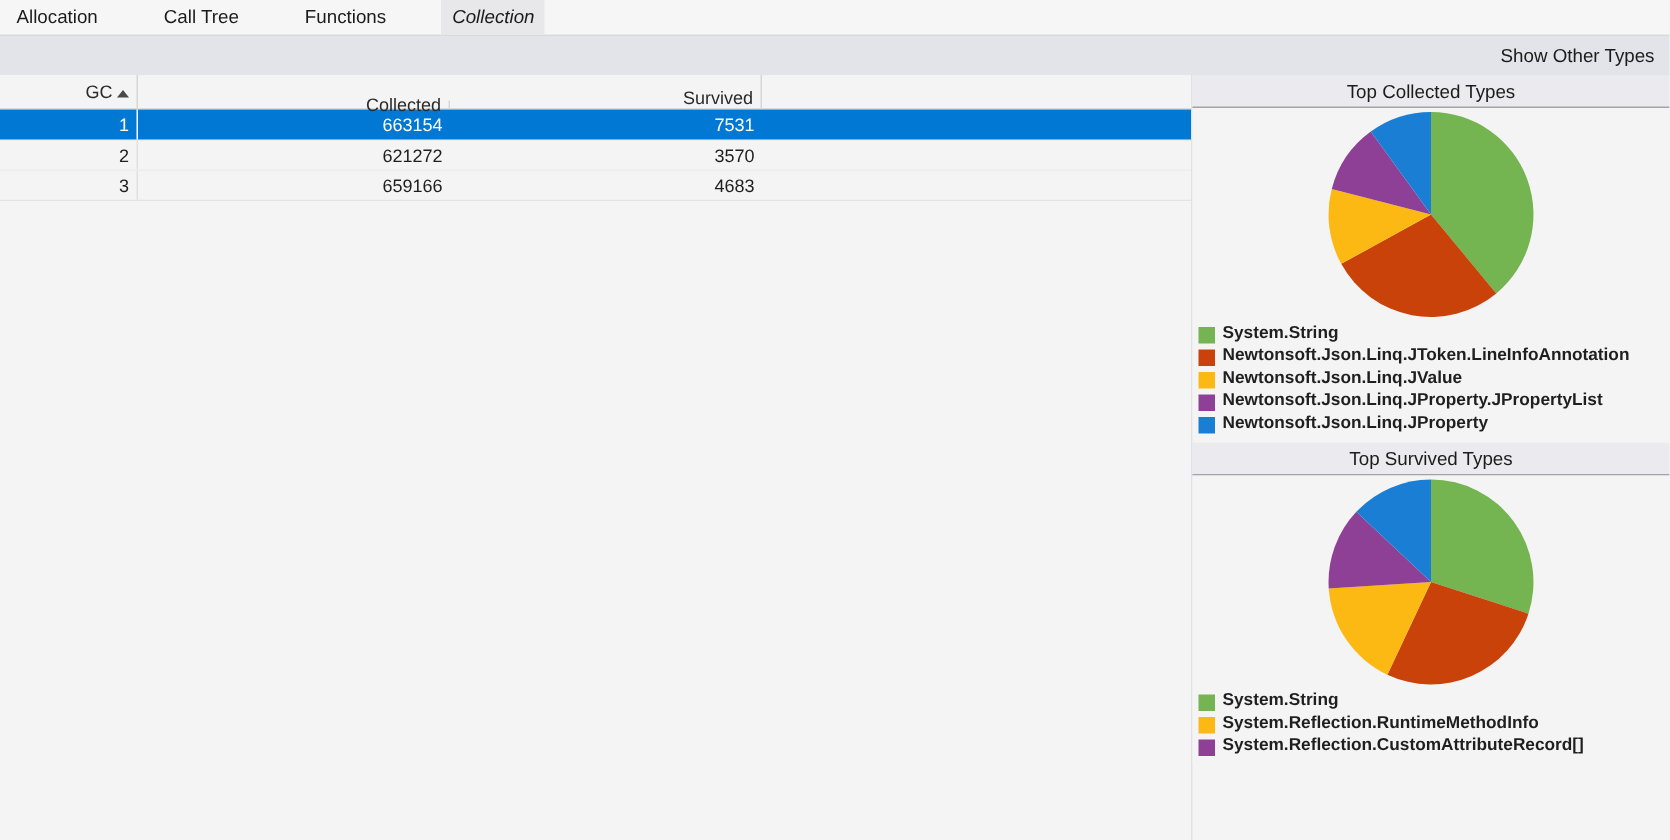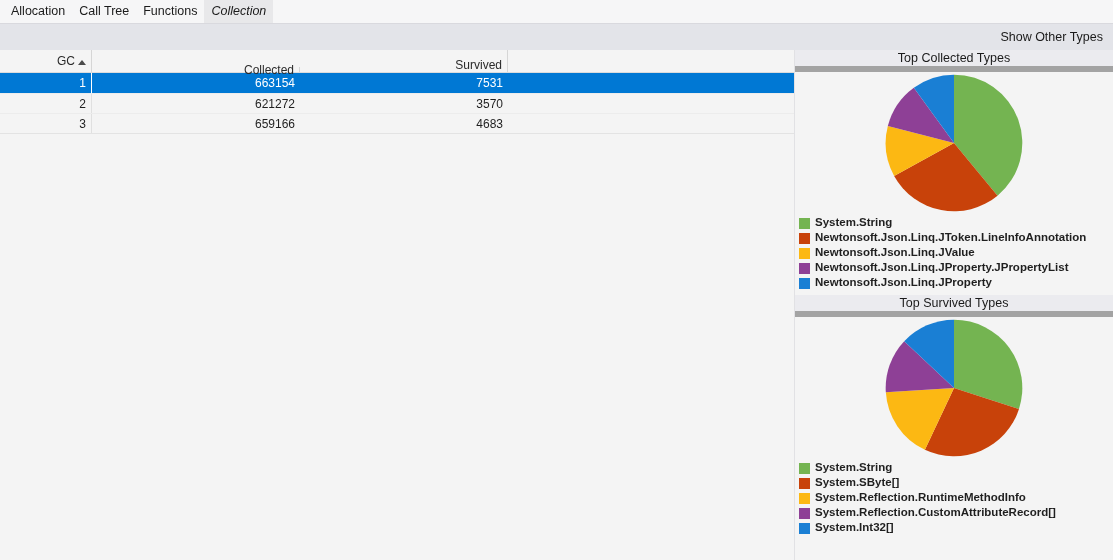--- a/index.html
+++ b/index.html
@@ -21,20 +21,21 @@
   .tabbar {
     position: absolute;
     left: 0; top: 0;
     width: 1113px; height: 24px;
     background: #f6f6f7;
     border-bottom: 1px solid #d9d9de;
     box-sizing: border-box;
     display: flex;
     align-items: stretch;
     padding-left: 4px;
+    gap: 30px;
   }
   .tab {
     display: flex;
     align-items: center;
     padding: 0 7px;
     font-size: 12.5px;
     color: #1b1b1b;
     line-height: 1;
     white-space: nowrap;
     cursor: default;
@@ -153,21 +154,21 @@
   }
   .panel { position: relative; width: 100%; }
   .panel-header {
     height: 22px;
     background: #ebebef;
     display: flex;
     align-items: center;
     justify-content: center;
     font-size: 12.5px;
     color: #1b1b1b;
-    border-bottom: 6px solid #a3a3a3;
+    border-bottom: 1px solid #a3a3a3;
     box-sizing: border-box;
     cursor: default;
   }
   .panel-body {
     background: #f4f4f4;
     box-sizing: border-box;
   }
   .chart-area {
     height: 142px;
     display: flex;
@@ -321,32 +322,24 @@
             <path d="M 100 100 L 1.195353885601122 106.216261433402 A 99 99 0 0 1 27.832105885280257 32.22983651305982 Z" fill="#8e4096"></path>
             <path d="M 100 100 L 27.832105885280257 32.22983651305982 A 99 99 0 0 1 99.99999999999999 1 Z" fill="#1a7fd4"></path>
           </svg>
       </div>
       <div class="legend">
           <div class="legend-item">
             <span class="swatch" style="background: rgb(116, 180, 81);"></span>
             <span class="legend-label">System.String</span>
           </div>
           <div class="legend-item">
-            <span class="swatch" style="background: rgb(200, 66, 10);"></span>
-            <span class="legend-label">System.SByte[]</span>
-          </div>
-          <div class="legend-item">
             <span class="swatch" style="background: rgb(252, 184, 19);"></span>
             <span class="legend-label">System.Reflection.RuntimeMethodInfo</span>
           </div>
           <div class="legend-item">
             <span class="swatch" style="background: rgb(142, 64, 150);"></span>
             <span class="legend-label">System.Reflection.CustomAttributeRecord[]</span>
           </div>
-          <div class="legend-item">
-            <span class="swatch" style="background: rgb(26, 127, 212);"></span>
-            <span class="legend-label">System.Int32[]</span>
-          </div>
         </div>
     </div>
   </div>
 
 </div>
 
 </body></html>

